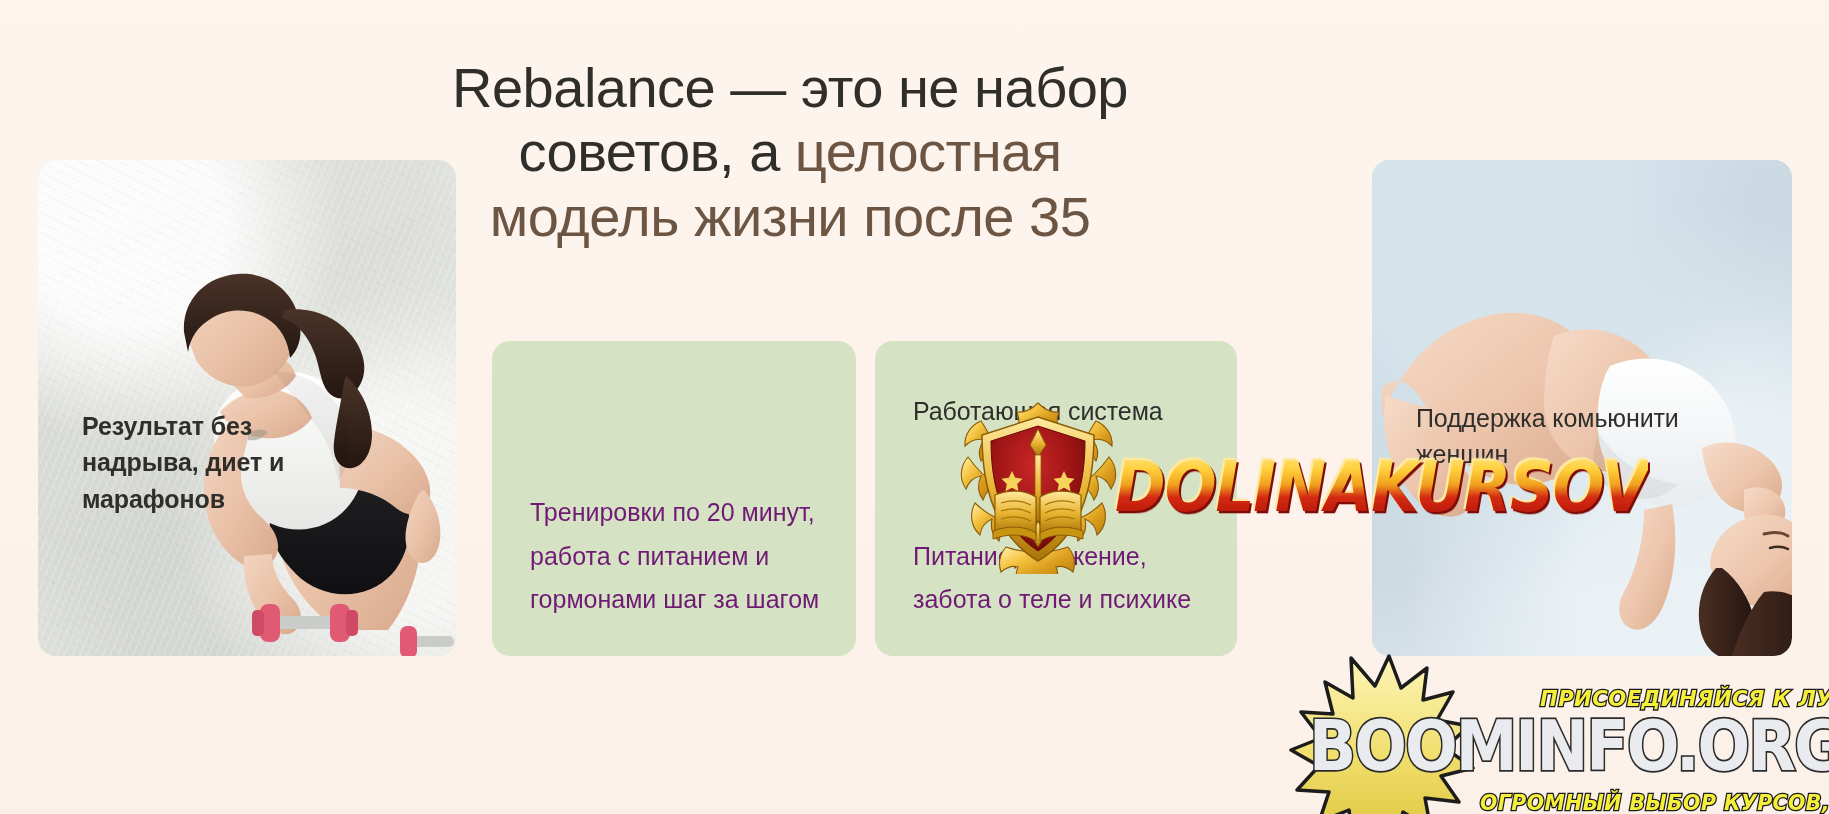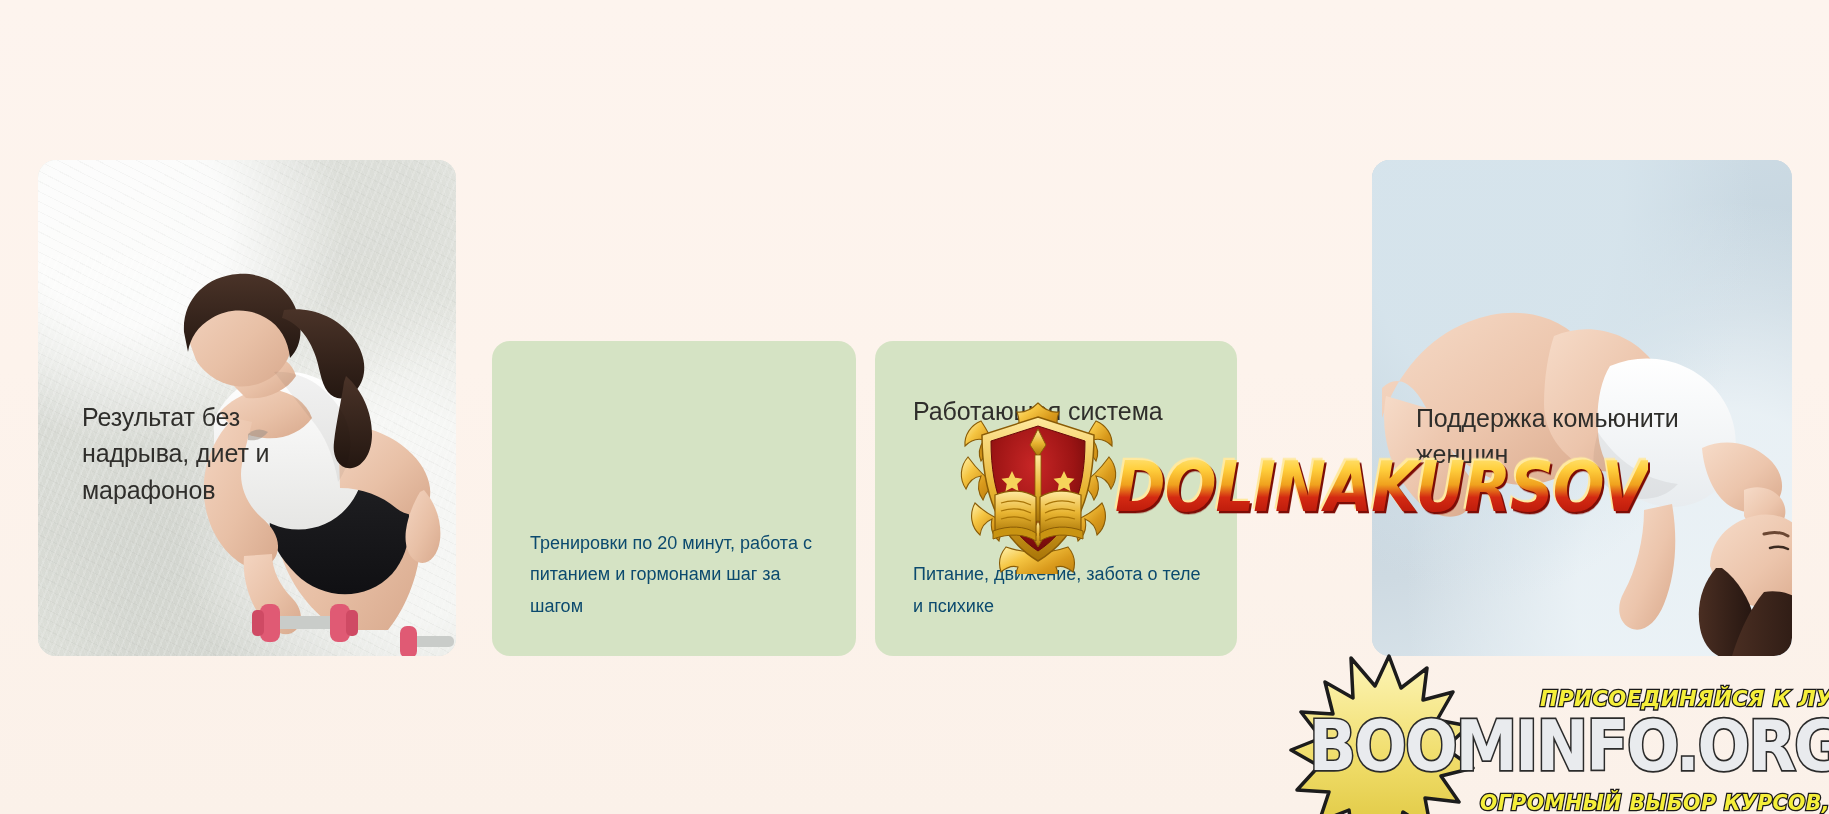--- a/index.html
+++ b/index.html
@@ -81,42 +81,43 @@
   .card-title {
     position: absolute;
     font-size: 25px;
     line-height: 1.45;
     font-weight: 400;
     color: #2f2e2b;
     letter-spacing: -0.1px;
   }
   .card-photo-left .card-title {
     left: 44px;
-    top: 239px;
+    top: 248px;
     width: 260px;
+    font-weight: bold;
   }
   .card-photo-right .card-title {
     left: 44px;
     top: 240px;
     width: 320px;
   }
   .card-green .card-title {
     left: 38px;
     top: 52px;
     width: 300px;
   }
 
   .card-body {
     position: absolute;
     left: 38px;
     bottom: 34px;
     width: 300px;
-    font-size: 18px;
+    font-size: 25px;
     line-height: 1.75;
-    color: #0c4a6e;
+    color: #701a75;
     letter-spacing: 0;
   }
 
   
   .photo-left-bg {
     position: absolute;
     inset: 0;
     background:
       radial-gradient(circle at 22% 14%, rgba(255,255,255,0.85) 0 18%, rgba(255,255,255,0) 40%),
       radial-gradient(circle at 72% 9%, rgba(210,212,206,0.55) 0 14%, rgba(255,255,255,0) 34%),
@@ -240,20 +241,25 @@
     white-space: nowrap;
     transform: scaleY(1.12);
     transform-origin: left top;
   }
 </style>
 </head>
 <body>
 
 <div class="stage">
 
+  <h1 class="headline">
+    <span>Rebalance — это не набор</span>
+    <span>советов, а </span><span class="accent">целостная</span>
+    <span class="accent">модель жизни после 35</span>
+  </h1>
 
   <div class="card card-photo-left">
     <div class="photo-left-bg"></div>
     <div class="photo-left-grain"></div>
 
     <svg class="figure" viewBox="0 0 418 496" preserveAspectRatio="xMidYMid slice">
       <defs>
         <linearGradient id="skinL" x1="0" y1="0" x2="1" y2="1">
           <stop offset="0%" stop-color="#f3d4c0"></stop>
           <stop offset="55%" stop-color="#e8c0a6"></stop>

